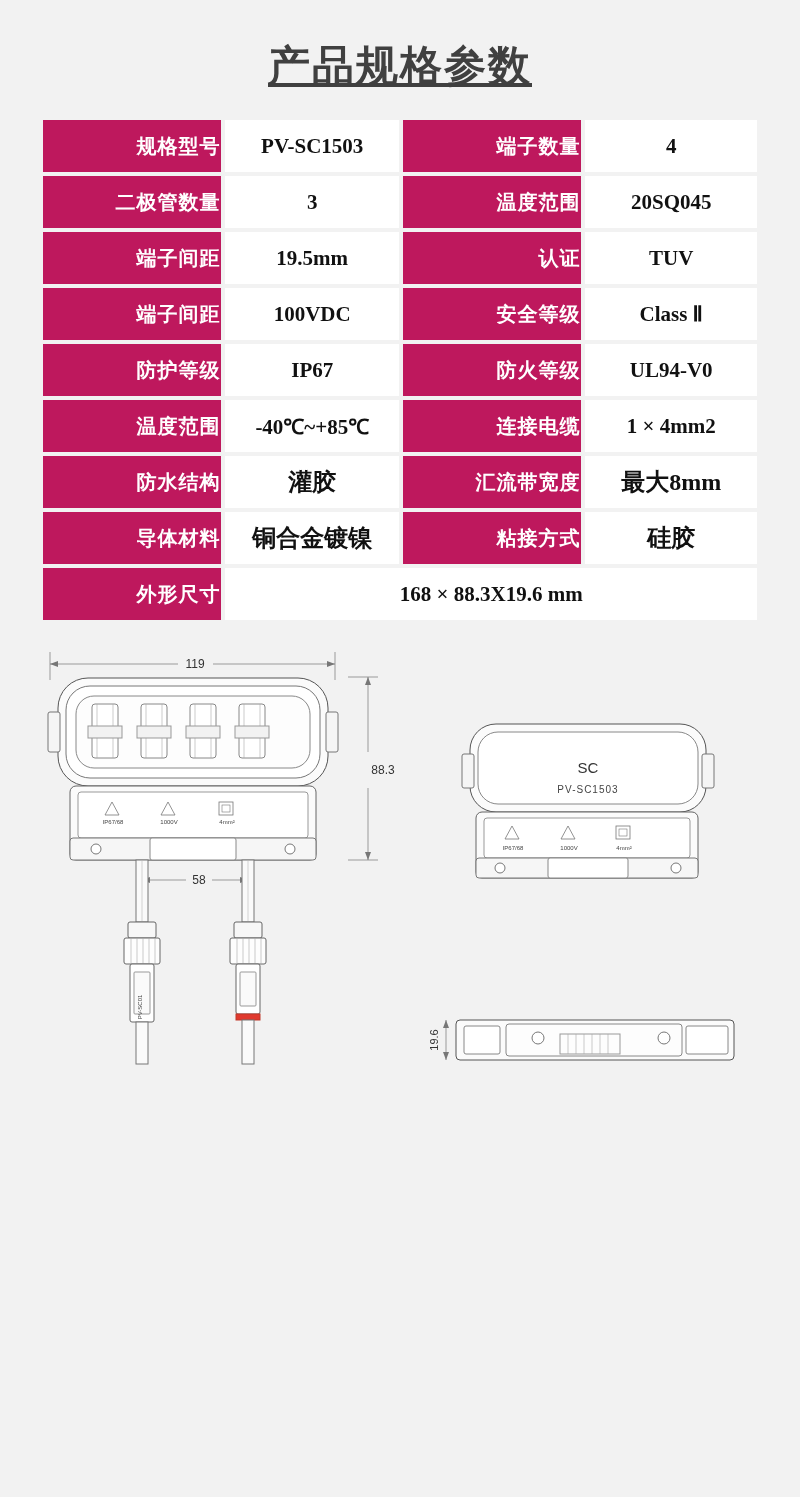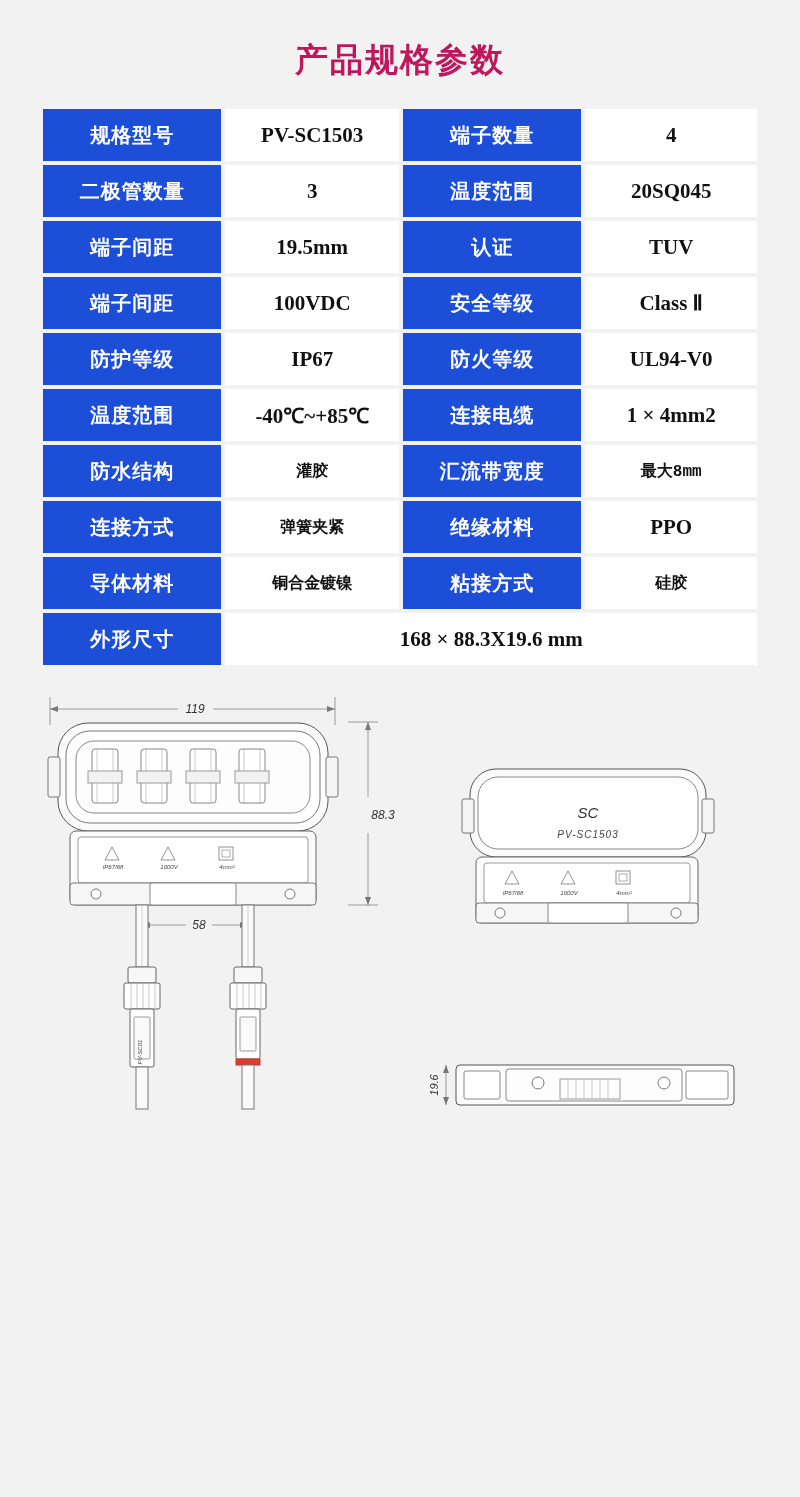--- a/index.html
+++ b/index.html
@@ -7,67 +7,68 @@
     width:800px;height:1497px;
     background:#f2f2f2;
     font-family:"Liberation Serif", serif;
     overflow:hidden;
     position:relative;
   }
   .page{width:800px;height:1497px;position:relative;}
 
   .title{
     text-align:center;
-    color:#be185d;
-    font-size:33px;
+    color:#404040;
+    font-size:42px;
     font-weight:bold;
     letter-spacing:2px;
     padding-top:38px;
     padding-bottom:22px;
     font-family:"Liberation Sans", sans-serif;
+    text-decoration:underline;
   }
 
   .spec-table{
     width:722px;
     margin:0 auto;
     border-collapse:separate;
     border-spacing:4px 4px;
   }
   .spec-table td{
     height:50px;
     font-size:20px;
     text-align:center;
     vertical-align:middle;
     font-weight:bold;
   }
   td.lbl{
-    background:#1d4ed8;
+    background:#be185d;
     color:#ffffff;
     width:186px;
     font-family:Liberation Mono, monospace;
     font-size:20px;
     letter-spacing:1px;
+    text-align:right;
   }
   td.val{
     background:#ffffff;
     color:#111111;
     width:175px;
     font-family:"Liberation Serif", serif;
     font-size:21px;
   }
   td.val.wide{width:536px;}
-  td.val.cn{font-family:Liberation Mono, monospace;font-size:16px;}
+  td.val.cn{font-family:Liberation Serif, serif;font-size:24px;}
 
   
   .drawings{
     position:relative;
     width:691px;
     height:460px;
     margin-top:18px;
-    font-style:italic;
   }
   .tiny{
     font-family:"Liberation Sans", sans-serif;
     font-size:6px;
     fill:#444;
   }
   .lbl-sc{
     font-family:"Liberation Sans", sans-serif;
     font-size:15px;
     fill:#333;
@@ -122,26 +123,20 @@
         <td class="lbl">温度范围</td>
         <td class="val">-40℃~+85℃</td>
         <td class="lbl">连接电缆</td>
         <td class="val">1 × 4mm2</td>
       </tr>
       <tr>
         <td class="lbl">防水结构</td>
         <td class="val cn">灌胶</td>
         <td class="lbl">汇流带宽度</td>
         <td class="val cn">最大8mm</td>
-      </tr>
-      <tr>
-        <td class="lbl">连接方式</td>
-        <td class="val cn">弹簧夹紧</td>
-        <td class="lbl">绝缘材料</td>
-        <td class="val">PPO</td>
       </tr>
       <tr>
         <td class="lbl">导体材料</td>
         <td class="val cn">铜合金镀镍</td>
         <td class="lbl">粘接方式</td>
         <td class="val cn">硅胶</td>
       </tr>
       <tr>
         <td class="lbl">外形尺寸</td>
         <td class="val wide" colspan="3">168 × 88.3X19.6 mm</td>

